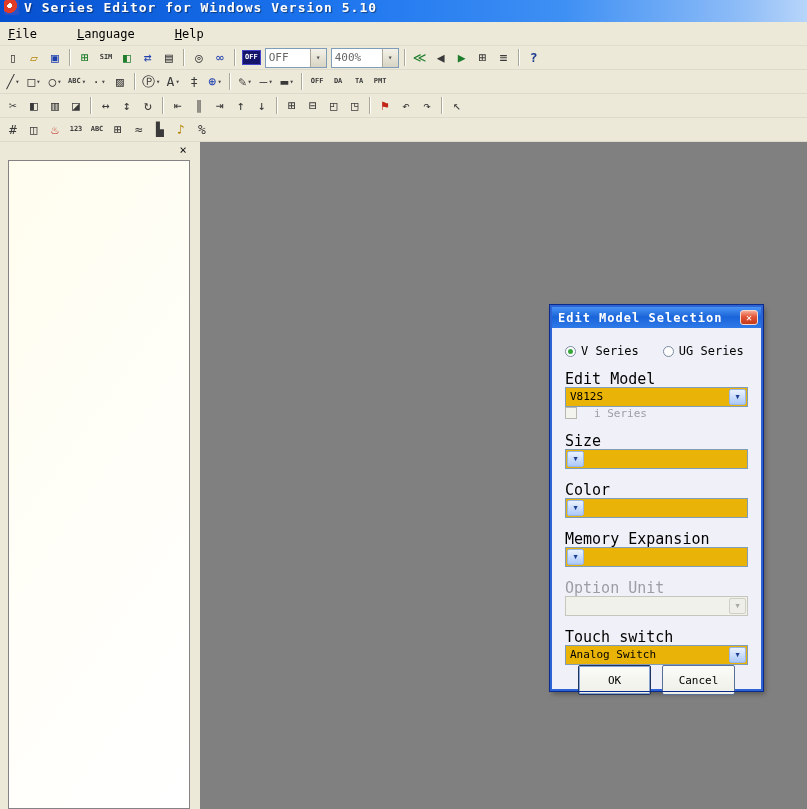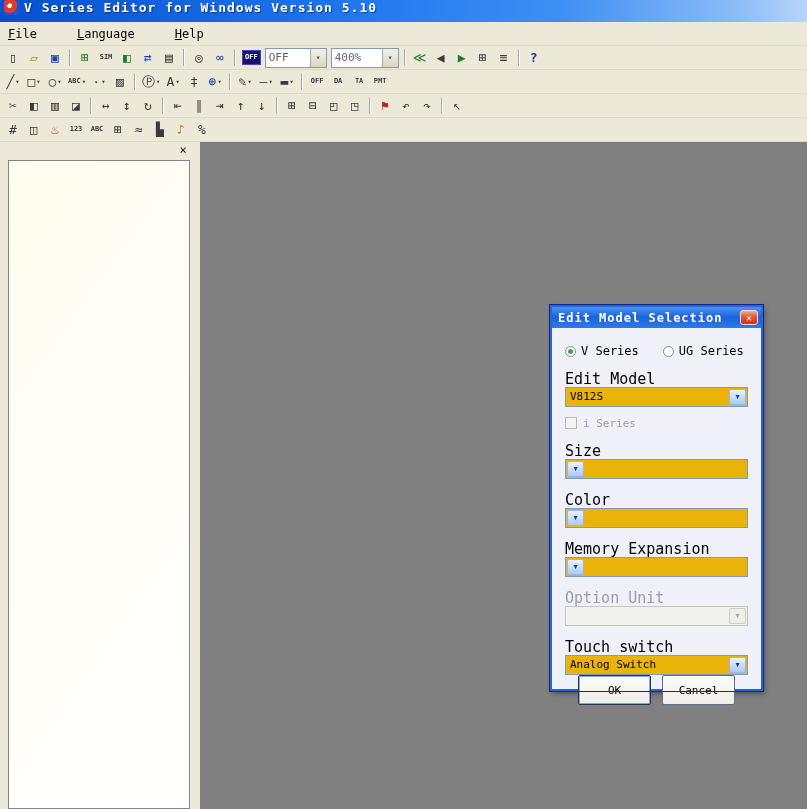--- a/index.html
+++ b/index.html
@@ -71,21 +71,21 @@
   .combo { height:20px; background:#eab308; border:1px solid #7f9db9; display:flex; align-items:stretch; }
   .c-text { flex:1; font-size:11px; padding:2px 4px; white-space:nowrap; overflow:hidden; }
   .c-btn { width:17px; margin:1px; border-radius:2px; border:1px solid #98b6e8; display:flex; align-items:center; justify-content:center;
     background:linear-gradient(180deg,#eaf2fe 0%,#cfe0fc 45%,#abc9f8 100%); }
   .c-arr { font-size:7px; color:#1c3f94; }
   .field.disabled .f-label { color:#9d9da4; }
   .combo.disabled { background:#f1f1ec; border-color:#c6c6bd; }
   .combo.disabled .c-btn { background:#efefe9; border-color:#cfcfc6; }
   .combo.disabled .c-arr { color:#a8a8a0; }
 
-  .check-row { display:flex; gap:6px; margin-top:10px; }
+  .check-row { display:flex; gap:17px; }
   .checkbox { width:12px; height:12px; border:1px solid #b8b8b0; background:#f4f4ef; flex:0 0 auto; }
   .check-label { font-size:11px; color:#9d9da4; }
 
   .btn-row { margin-top:auto; margin-bottom:5px; display:flex; justify-content:center; gap:11px; }
   .dlg-btn { width:73px; height:30px; font-family:inherit; font-size:11px; color:#000;
     background:linear-gradient(#fbfbf8,#efefe8); border:1px solid #5a6f96; border-radius:2px; cursor:default; }
   .dlg-btn.default { border:1px solid #23345c; box-shadow:inset 0 0 0 1px #8aa6d6; }
 </style>
 </head>
 <body>

